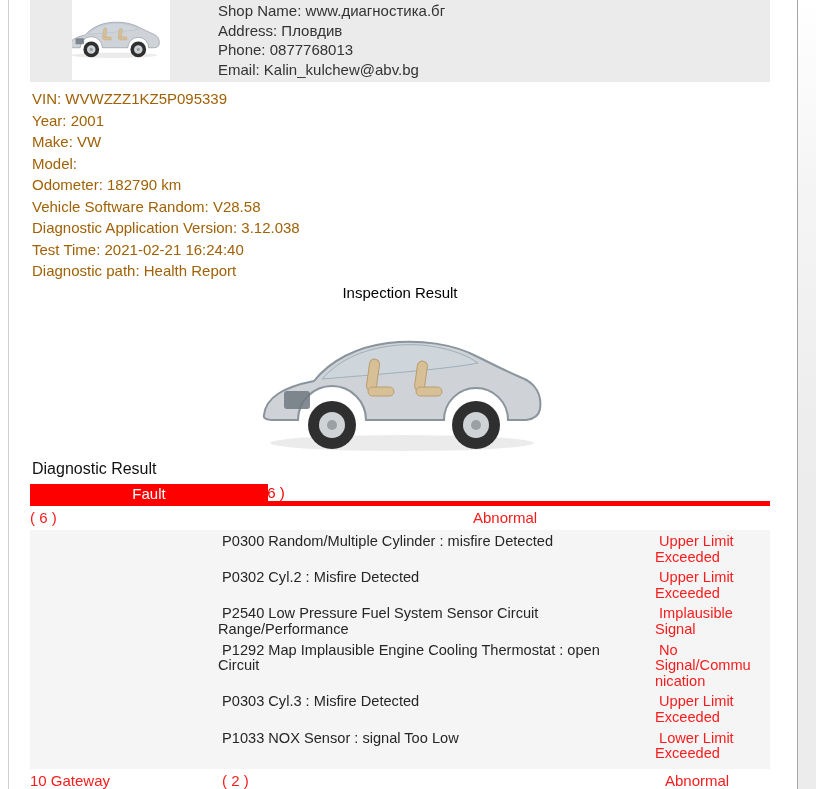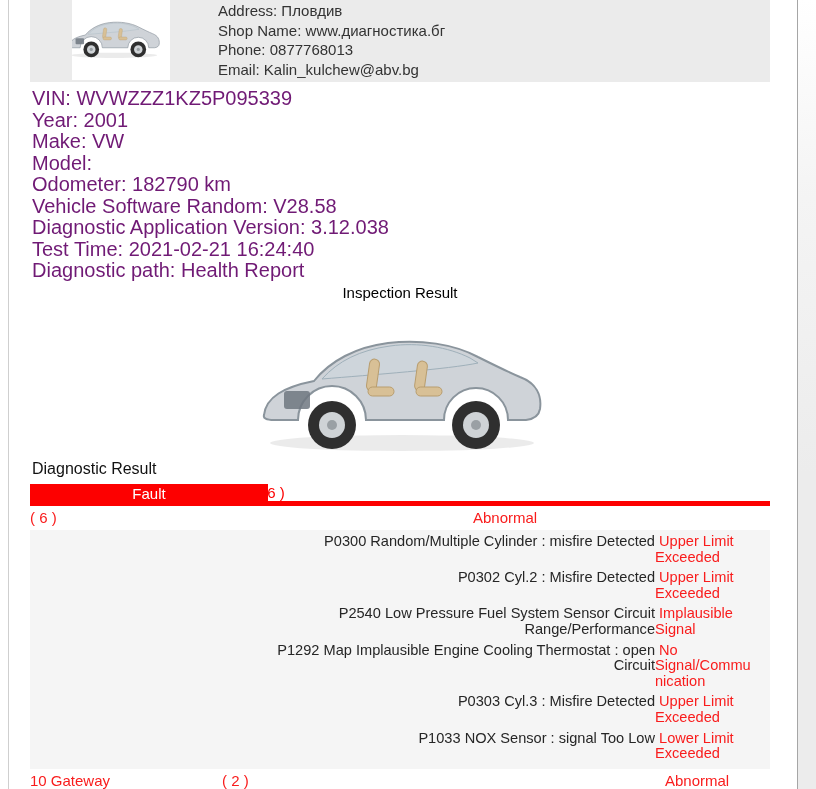--- a/index.html
+++ b/index.html
@@ -12,21 +12,21 @@
     border-left:1px solid #a6a6a6;background:linear-gradient(180deg,#ffffff 0%,#f4f4f4 25%,#ececec 60%,#ececec 100%);}
   .report{position:absolute;left:30px;top:0;width:740px;}
 
   
   .header-block{position:relative;height:82px;background:#ebebeb;}
   .car-thumb{position:absolute;left:42px;top:0;width:98px;height:80px;background:#fff;
     display:flex;align-items:center;justify-content:center;overflow:hidden;}
   .shop-info{position:absolute;left:188px;top:1px;font-size:15px;line-height:19.5px;color:#333;}
 
   
-  .vehicle-info{margin:6px 0 0 2px;font-size:20px;line-height:21.5px;color:#701a75;}
+  .vehicle-info{margin:6px 0 0 2px;font-size:15px;line-height:21.5px;color:#a16207;}
 
   .inspection-title{margin-top:2px;text-align:center;font-size:15px;font-weight:normal;color:#000;}
 
   .car-hero{margin-top:16px;height:140px;display:flex;justify-content:center;align-items:center;}
 
   .diag-label{margin:3px 0 0 2px;font-size:16px;color:#111;}
 
   
   .tbl{margin-top:6px;}
   .tbl-header{position:relative;height:22px;font-size:15px;}
@@ -36,21 +36,21 @@
   .fault-count{position:absolute;left:228px;top:0;color:#fd0000;line-height:18px;}
 
   .module-row{display:flex;color:#f91c1c;font-size:15px;line-height:16.5px;padding-top:4px;}
   .module-row .m-name{width:192px;white-space:pre-wrap;}
   .module-row .m-count{width:443px;}
   .module-row .m-status{width:105px;}
 
   .faults-block{margin-top:4px;background:#f5f5f5;padding:4px 0 2px 0;}
   .fault-row{display:flex;font-size:14.6px;line-height:15.6px;margin-bottom:5px;}
   .fault-row .f-spacer{width:188px;}
-  .fault-row .f-desc{width:437px;color:#262626;white-space:pre-wrap;text-align:right;}
+  .fault-row .f-desc{width:437px;color:#262626;white-space:pre-wrap;}
   .fault-row .f-status{width:115px;color:#f91c1c;white-space:pre-wrap;}
 
   .car-svg-hero{width:310px;height:140px;}
 </style>
 </head>
 <body>
 
 <svg width="0" height="0" style="position:absolute" aria-hidden="true">
   <defs>
     <symbol id="carArt" viewBox="0 0 300 140">
@@ -77,22 +77,22 @@
 
 <div class="report">
 
   <div class="header-block">
     <div class="car-thumb">
       <svg width="120" height="78" viewBox="20 8 260 128">
           <use href="#carArt"></use>
         </svg>
     </div>
     <div class="shop-info">
+      <div>Shop Name: www.диагностика.бг</div>
       <div>Address: Пловдив</div>
-      <div>Shop Name: www.диагностика.бг</div>
       <div>Phone: 0877768013</div>
       <div>Email: Kalin_kulchew@abv.bg</div>
     </div>
   </div>
 
   <div class="vehicle-info">
     <div>VIN: WVWZZZ1KZ5P095339</div>
     <div>Year: 2001</div>
     <div>Make: VW</div>
     <div>Model:</div>

